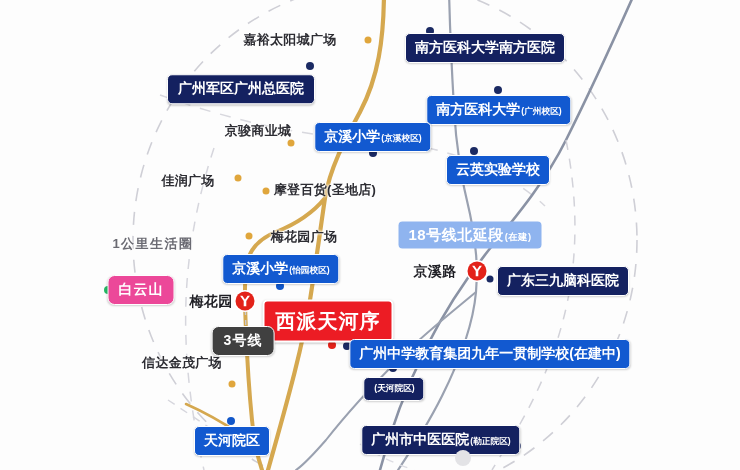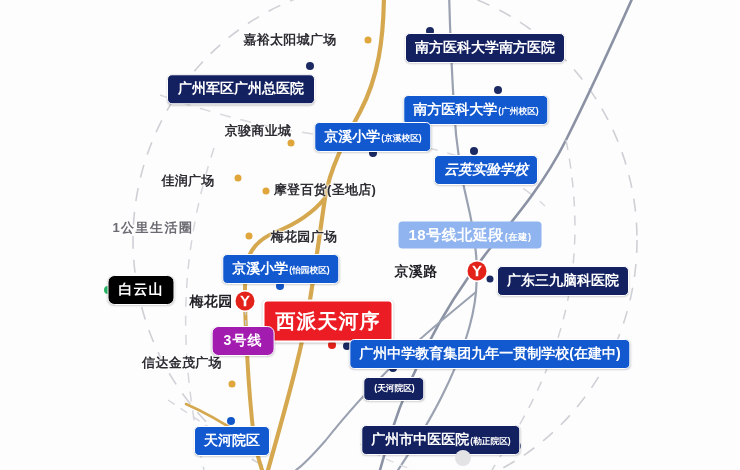--- a/index.html
+++ b/index.html
@@ -60,22 +60,22 @@
   .badge .sub{
     font-size:.62em;
     font-weight:700;
     margin-left:1px;
     position:relative;
     top:0px;
   }
   .badge.navy{background:#142160;padding:5px 9px;font-size:14px;border:1.5px solid #fff;}
   .badge.blue{background:#1259d0;padding:5px 9px;font-size:14px;border:1.5px solid #fff;}
   .badge.red{background:#ec1c24;padding:6px 11px;font-size:20px;border:2px solid #fff;letter-spacing:1px;}
-  .badge.green{background:#000000;padding:5px 10px;font-size:14px;border:1.5px solid #fff;border-radius:7px;letter-spacing:1px;}
-  .badge.orange{background:#a21caf;padding:5px 11px;font-size:14px;border:1.5px solid #fff;border-radius:7px;letter-spacing:1px;}
+  .badge.green{background:#ec4899;padding:5px 10px;font-size:14px;border:1.5px solid #fff;border-radius:7px;letter-spacing:1px;}
+  .badge.orange{background:#404040;padding:5px 11px;font-size:14px;border:1.5px solid #fff;border-radius:7px;letter-spacing:1px;}
   .badge.sky{background:#8fb4ef;padding:4px 10px;font-size:15px;border:none;border-radius:4px;box-shadow:none;letter-spacing:.5px;}
   .badge.twoline{display:block;text-align:center;line-height:1.25;padding:5px 10px;}
 
   
   .metro{
     position:absolute;
     width:19px;height:19px;
     transform:translate(-50%,-50%);
     border-radius:50%;
     background:#e32219;
@@ -179,43 +179,43 @@
           <path d="M4.6 4.3 L6.9 4.3 L9.5 8.1 L12.1 4.3 L14.4 4.3 L10.8 9.6 L10.8 14.7 L8.2 14.7 L8.2 9.6 Z" fill="#ffffff"></path>
         </svg>
       </div>
     </div>
 
   <div id="plain-layer">
       <div class="plain" style="left: 290px; top: 40px;">嘉裕太阳城广场</div>
       <div class="plain" style="left: 258px; top: 131px;">京骏商业城</div>
       <div class="plain" style="left: 188px; top: 181px;">佳润广场</div>
       <div class="plain" style="left: 325px; top: 190px;">摩登百货(圣地店)</div>
-      <div class="plain light" style="left: 153px; top: 228px;">1公里生活圈</div>
+      <div class="plain light" style="left: 153px; top: 244px;">1公里生活圈</div>
       <div class="plain" style="left: 304px; top: 237px;">梅花园广场</div>
-      <div class="plain station" style="left: 416px; top: 272px; text-align: center;">京溪路</div>
+      <div class="plain station" style="left: 435px; top: 272px; text-align: center;">京溪路</div>
       <div class="plain station" style="left: 211px; top: 302px;">梅花园</div>
       <div class="plain" style="left: 182px; top: 363px;">信达金茂广场</div>
     </div>
 
   <div id="badge-layer">
       <div class="badge navy twoline" title="广州军区广州总医院附属一五七医院" style="left: 241px; top: 89px;">
         <div>广州军区广州总医院</div>
       </div>
       <div class="badge navy" title="南方医科大学南方医院" style="left: 485px; top: 48px;">
         <span>南方医科大学南方医院</span>
       </div>
-      <div class="badge blue" title="南方医科大学(广州校区)" style="left: 476px; top: 110px;">
+      <div class="badge blue" title="南方医科大学(广州校区)" style="left: 499px; top: 110px;">
         <span>南方医科大学</span>
         <span class="sub">(广州校区)</span>
       </div>
       <div class="badge blue" title="京溪小学(京溪校区)" style="left: 373px; top: 137px;">
         <span>京溪小学</span>
         <span class="sub">(京溪校区)</span>
       </div>
-      <div class="badge blue" title="云英实验学校" style="left: 486px; top: 170px; font-style: italic;">
+      <div class="badge blue" title="云英实验学校" style="left: 498px; top: 170px;">
         <span>云英实验学校</span>
       </div>
       <div class="badge sky" title="18号线北延段(在建)" style="left: 470px; top: 235px;">
         <span>18号线北延段</span>
         <span class="sub">(在建)</span>
       </div>
       <div class="badge blue" title="京溪小学(怡园校区)" style="left: 281px; top: 269px;">
         <span>京溪小学</span>
         <span class="sub">(怡园校区)</span>
       </div>

